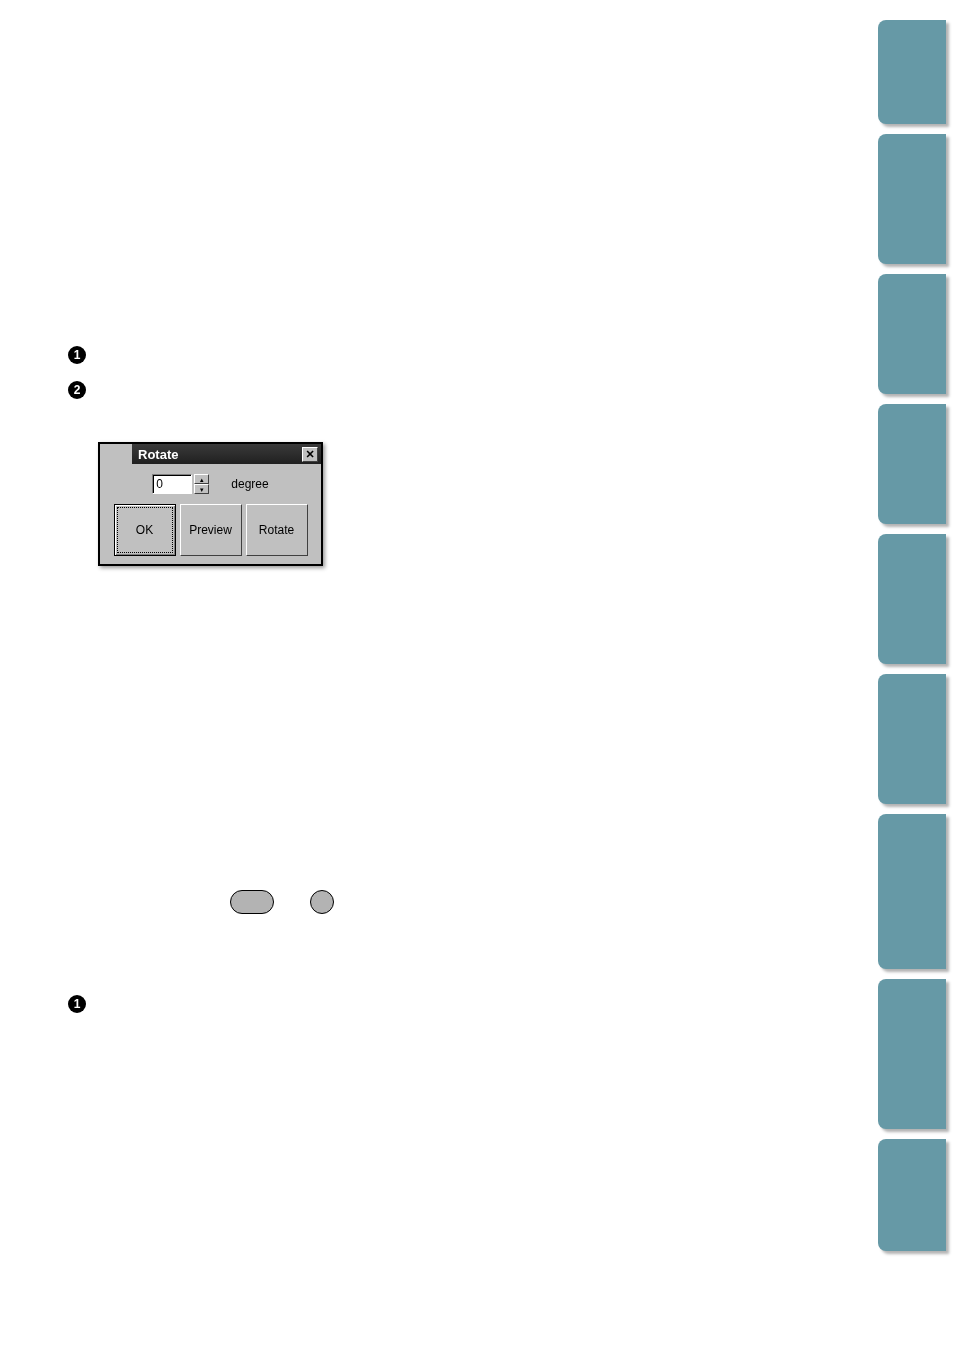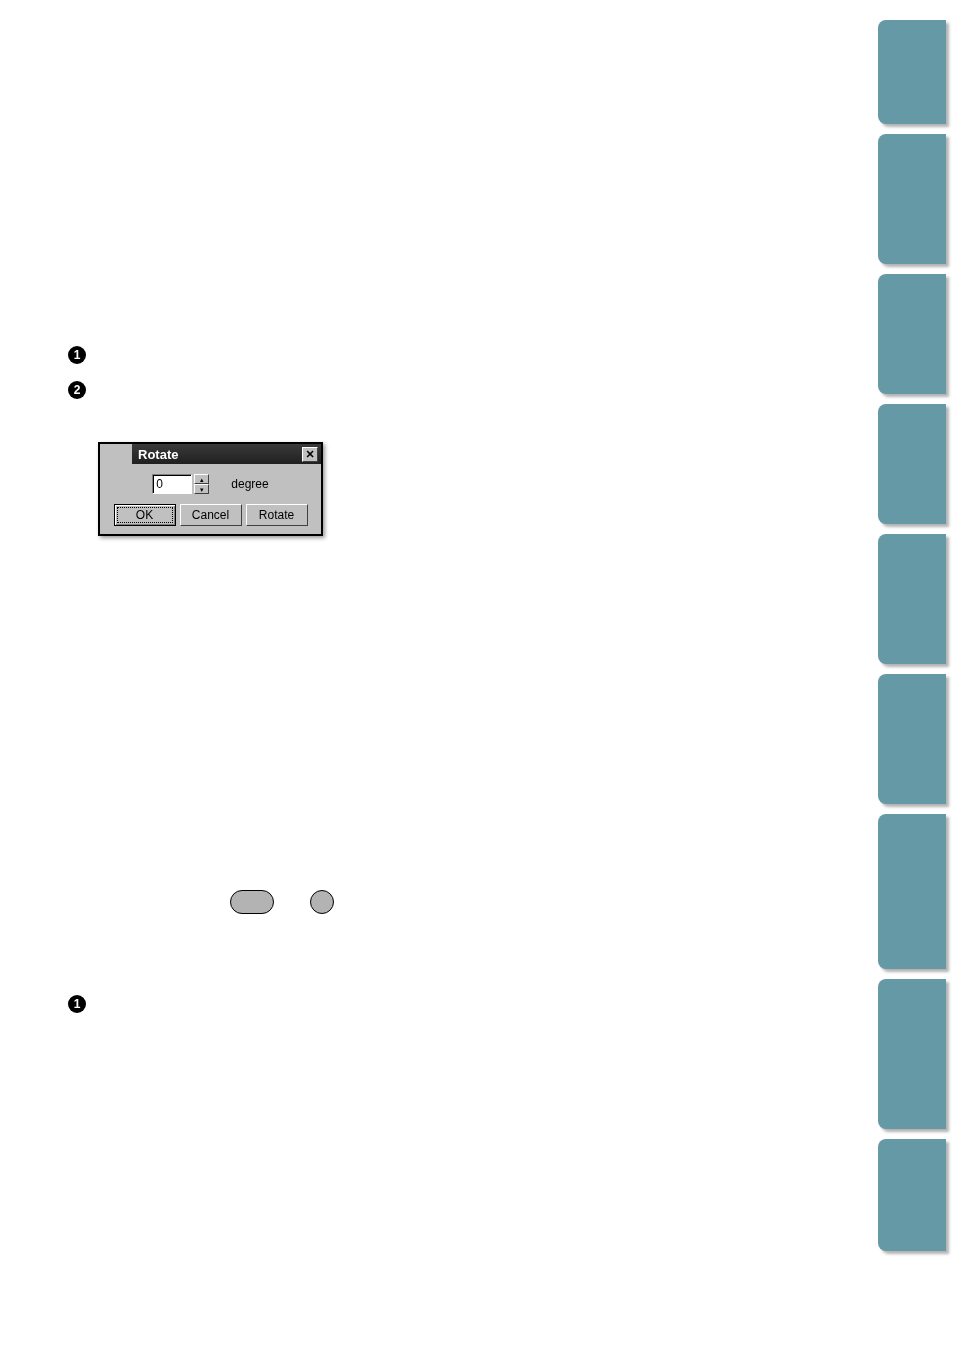--- a/index.html
+++ b/index.html
@@ -147,21 +147,21 @@
     gap: 4px;
     justify-content: center;
   }
   .win-btn {
     background: #c0c0c0;
     border-top: 1px solid #fff;
     border-left: 1px solid #fff;
     border-right: 1px solid #404040;
     border-bottom: 1px solid #404040;
     font-size: 12px;
-    padding: 3px 0;
+    padding: 18px 0;
     text-align: center;
     font-family: "MS Sans Serif", Tahoma, sans-serif;
     min-width: 62px;
   }
   .win-btn.default {
     border: 1px solid #000;
     box-shadow: inset 1px 1px 0 #fff, inset -1px -1px 0 #808080;
     outline: 1px dotted #000;
     outline-offset: -4px;
   }
@@ -225,21 +225,21 @@
           <span>▴</span>
         </div>
         <div class="spin-btn">
           <span>▾</span>
         </div>
       </div>
       <span class="degree-label">degree</span>
     </div>
     <div class="button-row">
       <div class="win-btn default">OK</div>
-      <div class="win-btn">Cancel</div>
+      <div class="win-btn">Preview</div>
       <div class="win-btn">Rotate</div>
     </div>
   </div>
 </div>
 
 <div class="pill-shapes">
   <div class="pill pill-wide"></div>
   <div class="pill pill-circle"></div>
 </div>
 

